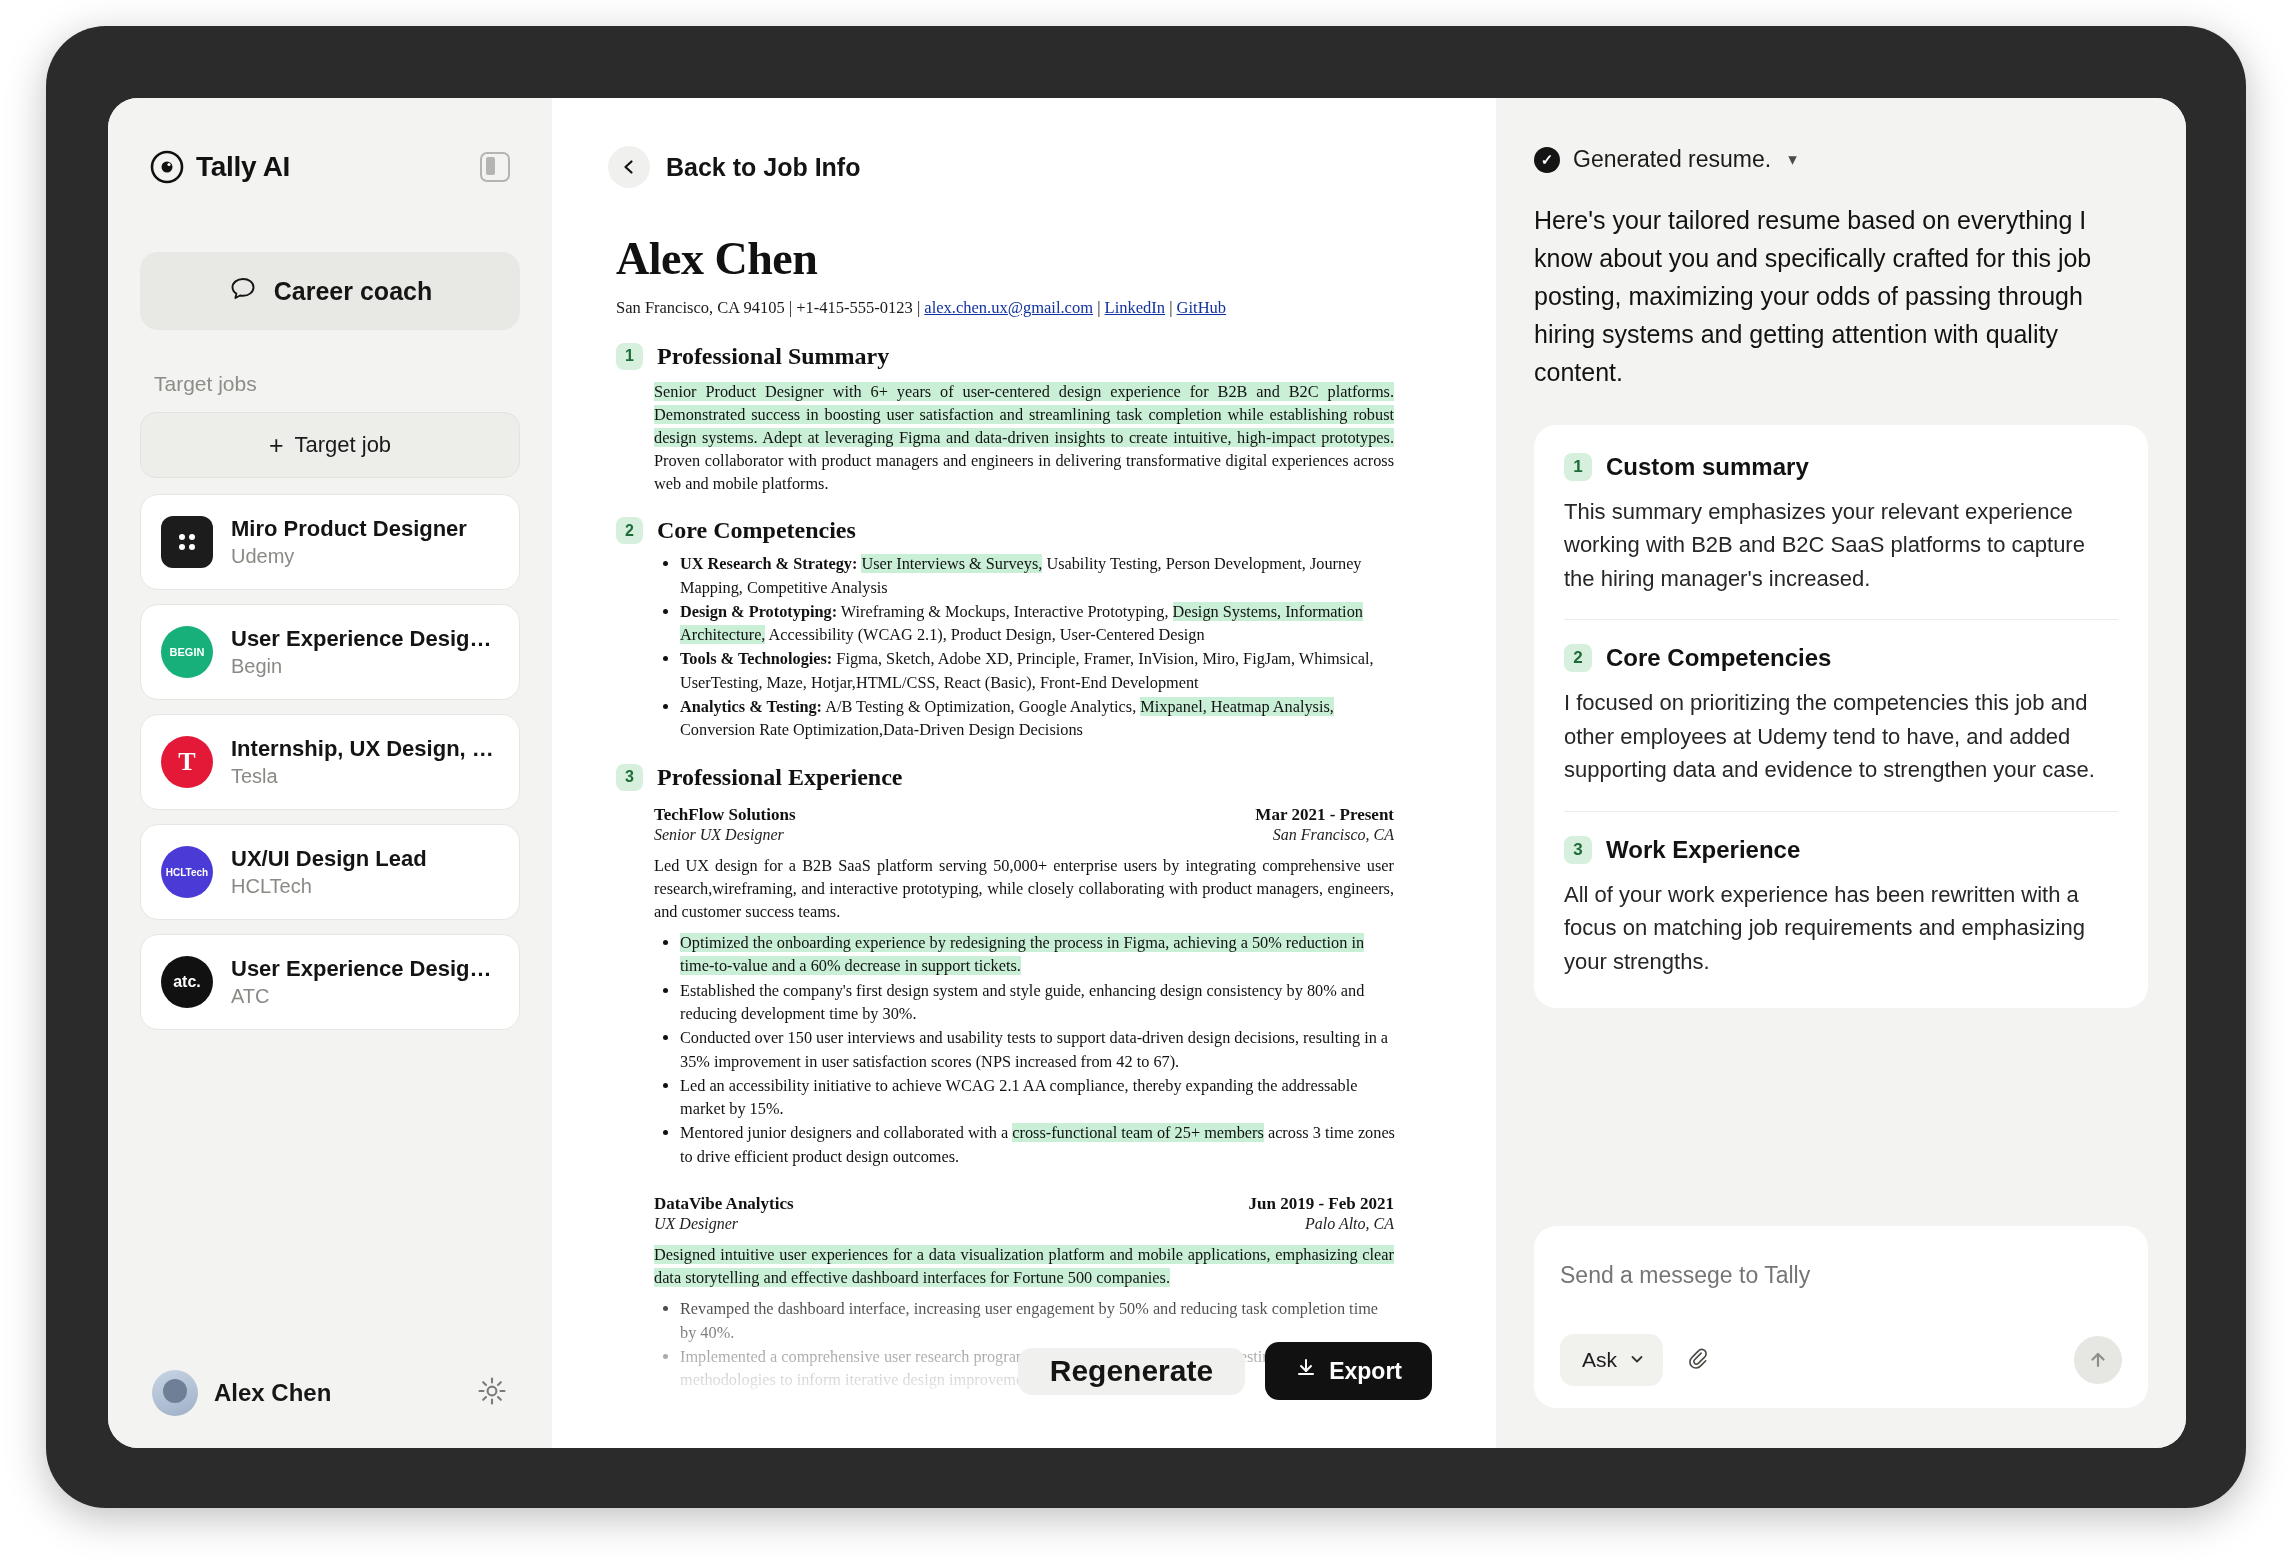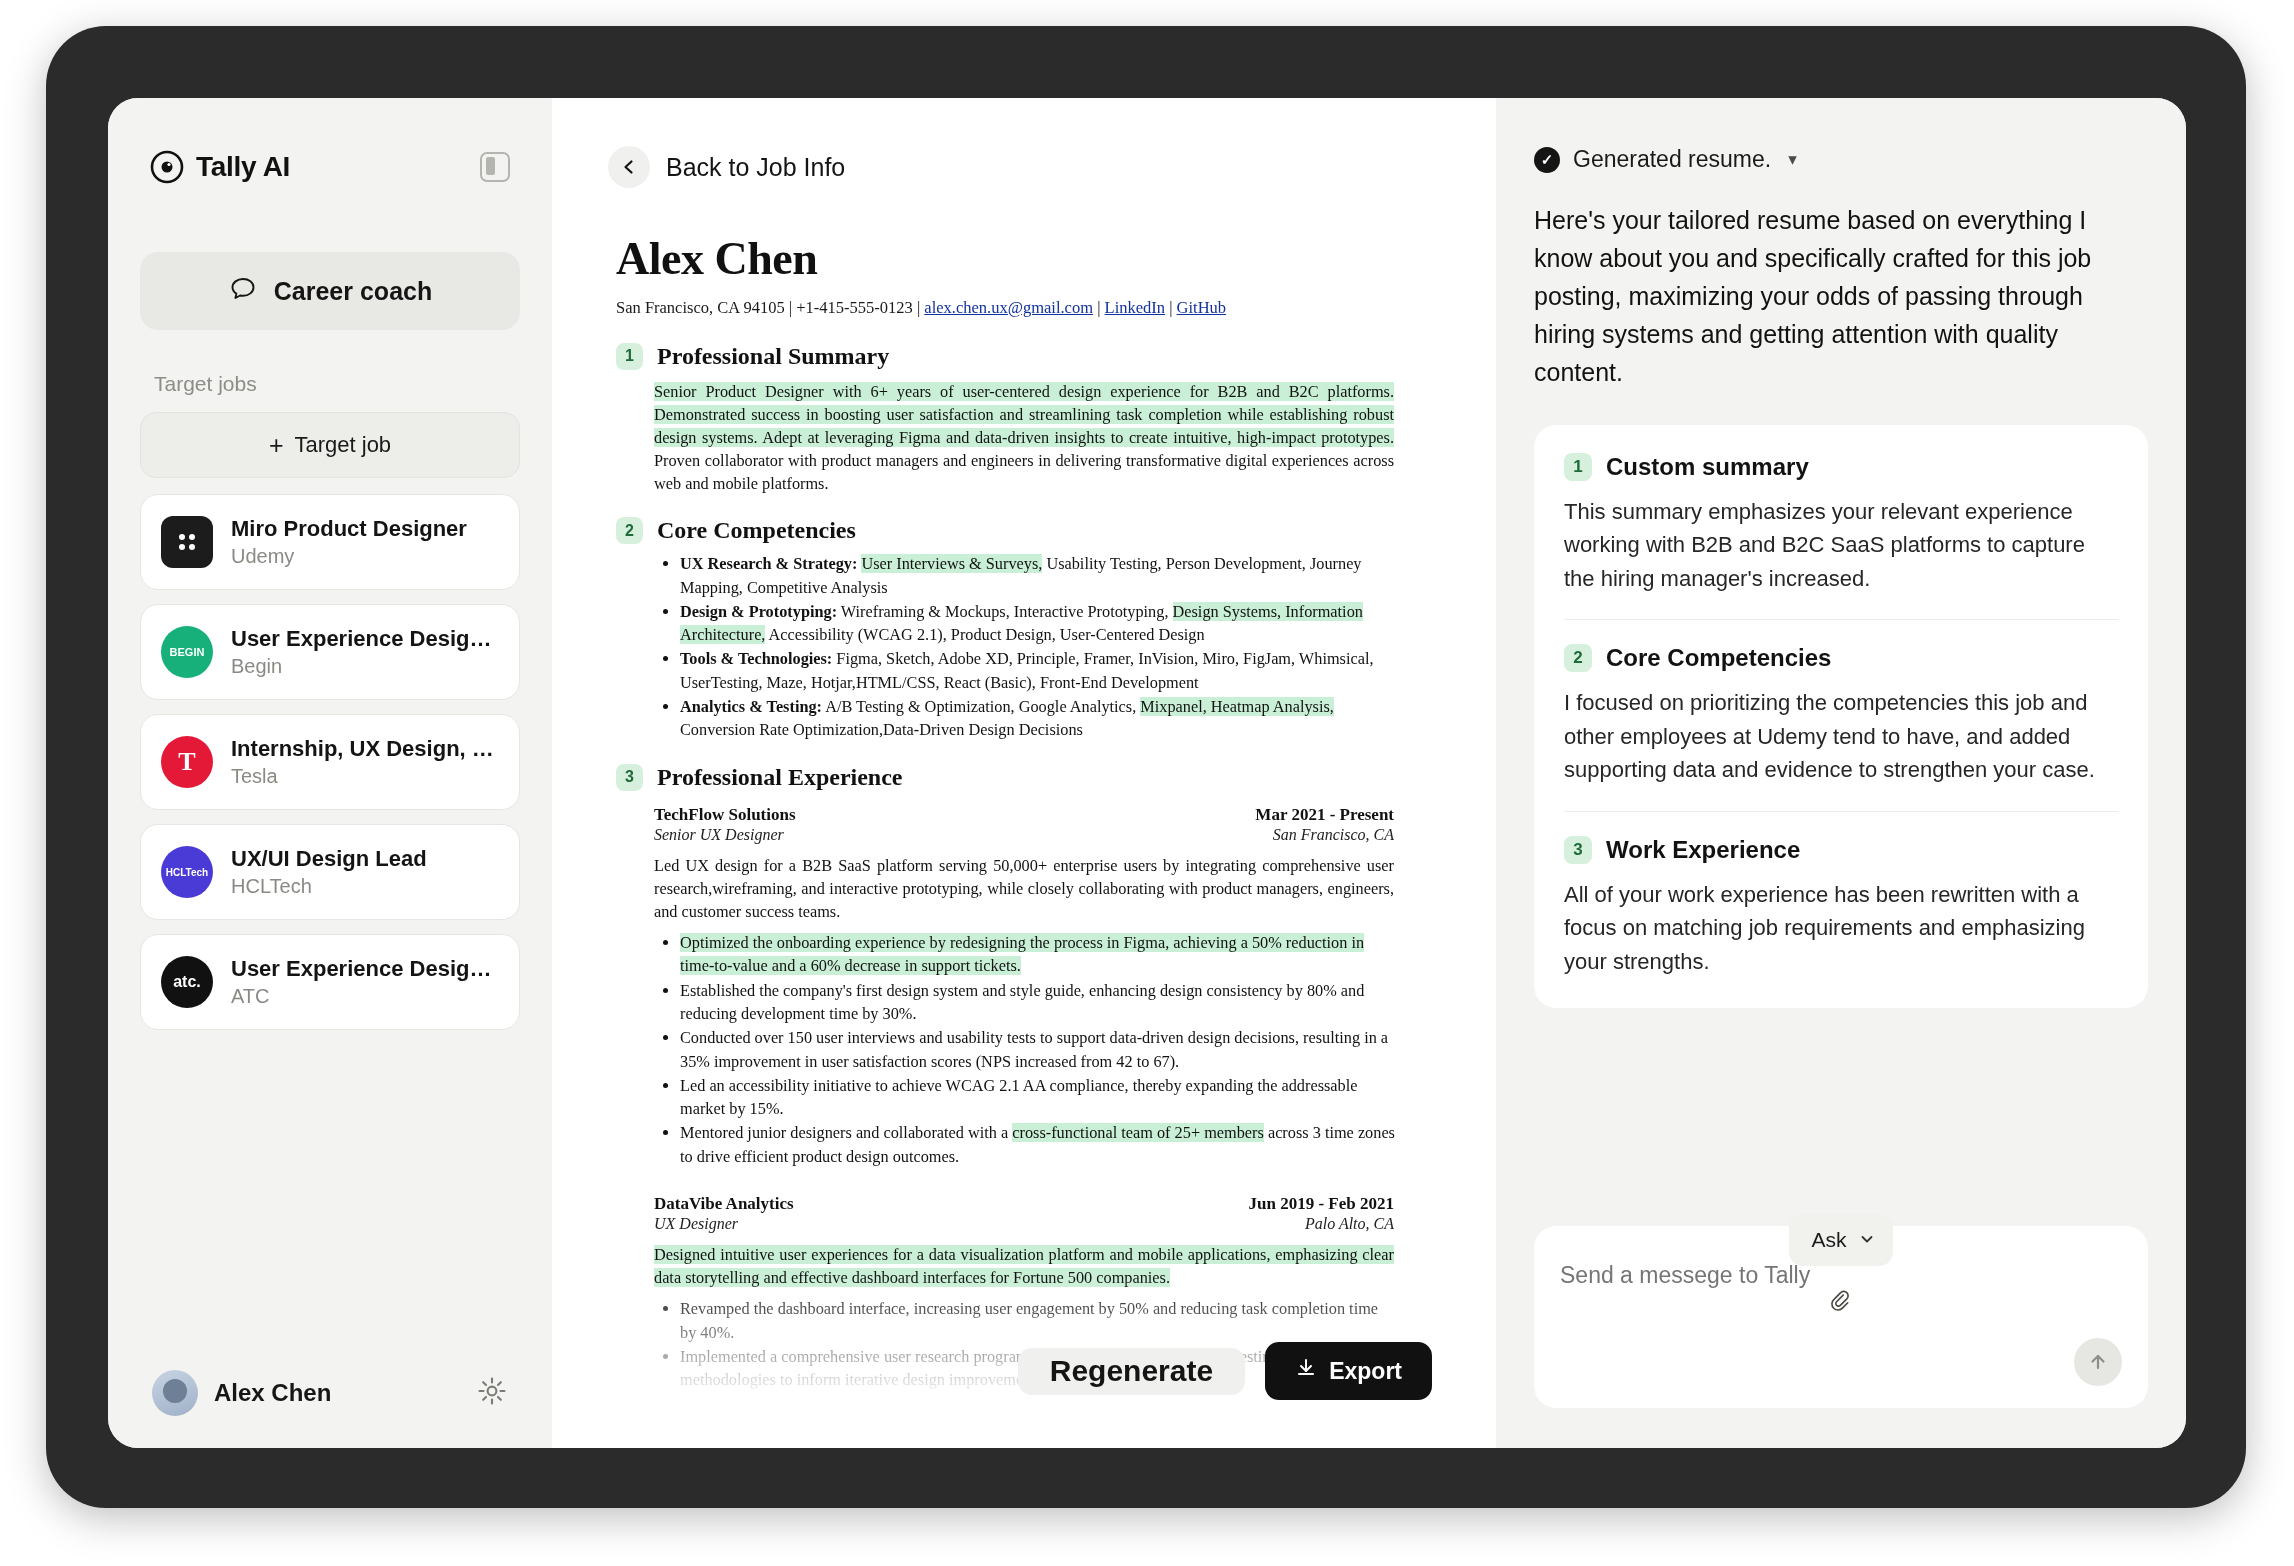--- a/index.html
+++ b/index.html
@@ -135,21 +135,21 @@
   }
   .back-row {
     display: flex; align-items: center; gap: 16px;
     padding: 48px 0 0 56px;
     cursor: pointer;
   }
   .back-circle {
     width: 42px; height: 42px; border-radius: 50%;
     background: #f0f0ee; display: flex; align-items: center; justify-content: center;
   }
-  .back-label { font-size: 25px; font-weight: normal; color: #141414; }
+  .back-label { font-size: 25px; font-weight: bold; color: #141414; }
 
   .resume {
     margin: 44px 64px 0 64px;
     position: relative;
   }
   .resume-name {
     font-family: "Liberation Serif", serif;
     font-size: 46px; font-weight: bold; color: #111; letter-spacing: -0.5px;
     margin-bottom: 10px;
   }
@@ -264,21 +264,21 @@
     height: 182px; padding: 36px 26px 0 26px;
   }
   .composer-input {
     width: 100%; border: none; outline: none;
     font-size: 23px; color: #9a9a95;
     font-family: "Liberation Sans", sans-serif;
     background: transparent;
   }
   .composer-bottom {
     position: absolute; left: 26px; right: 26px; bottom: 22px;
-    display: flex; align-items: center; gap: 18px; flex-direction: column;
+    display: flex; align-items: center; gap: 18px;
   }
   .ask-pill {
     height: 52px; padding: 0 18px 0 22px;
     background: #f1f1ee; border-radius: 14px;
     display: flex; align-items: center; gap: 12px;
     font-size: 21px; color: #1c1c1c; cursor: pointer;
   }
   .clip-btn { width: 36px; height: 36px; display: flex; align-items: center; justify-content: center; cursor: pointer; }
   .send-btn {
     margin-left: auto;

